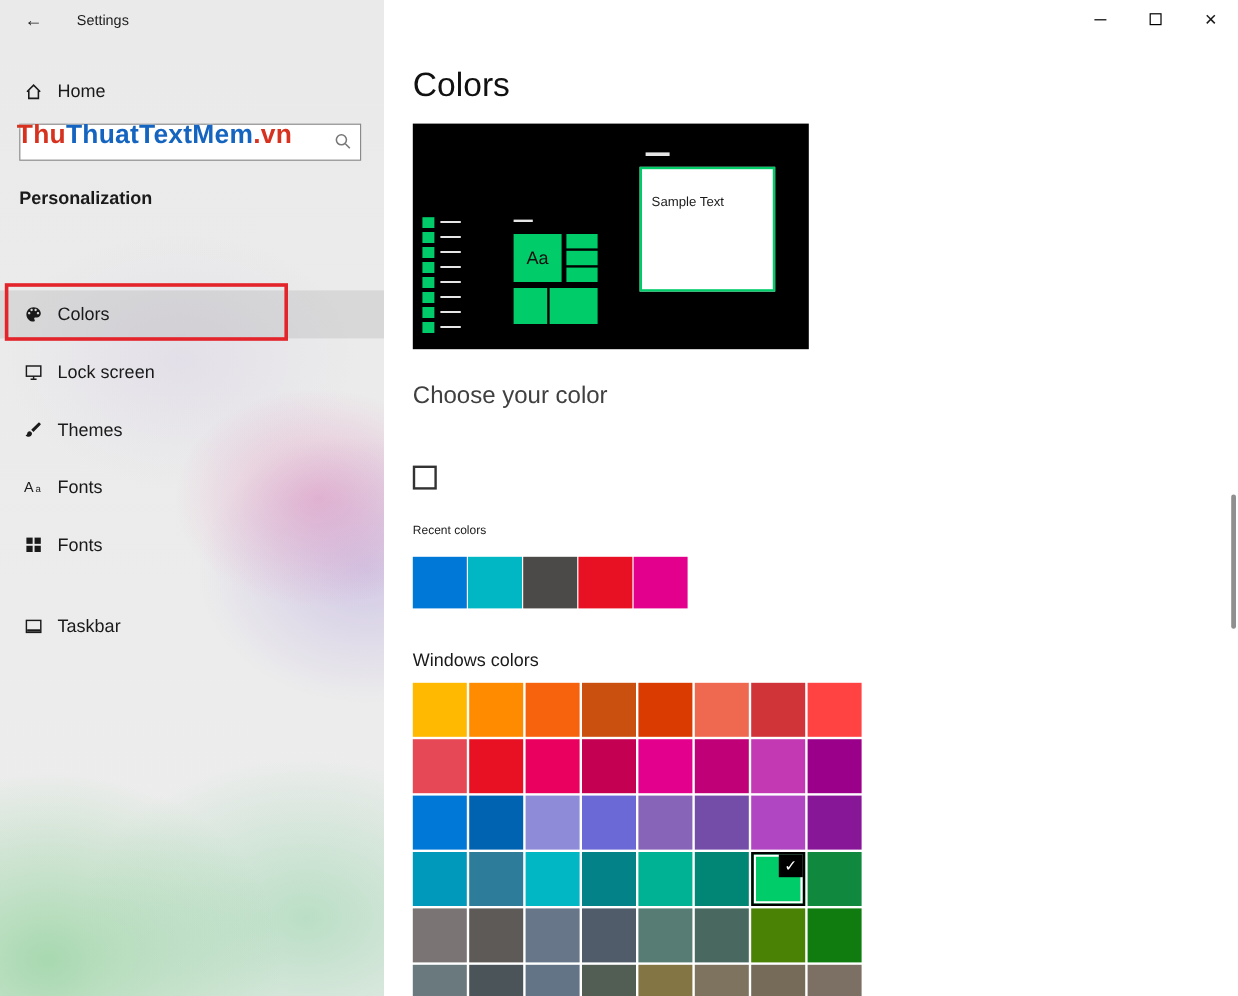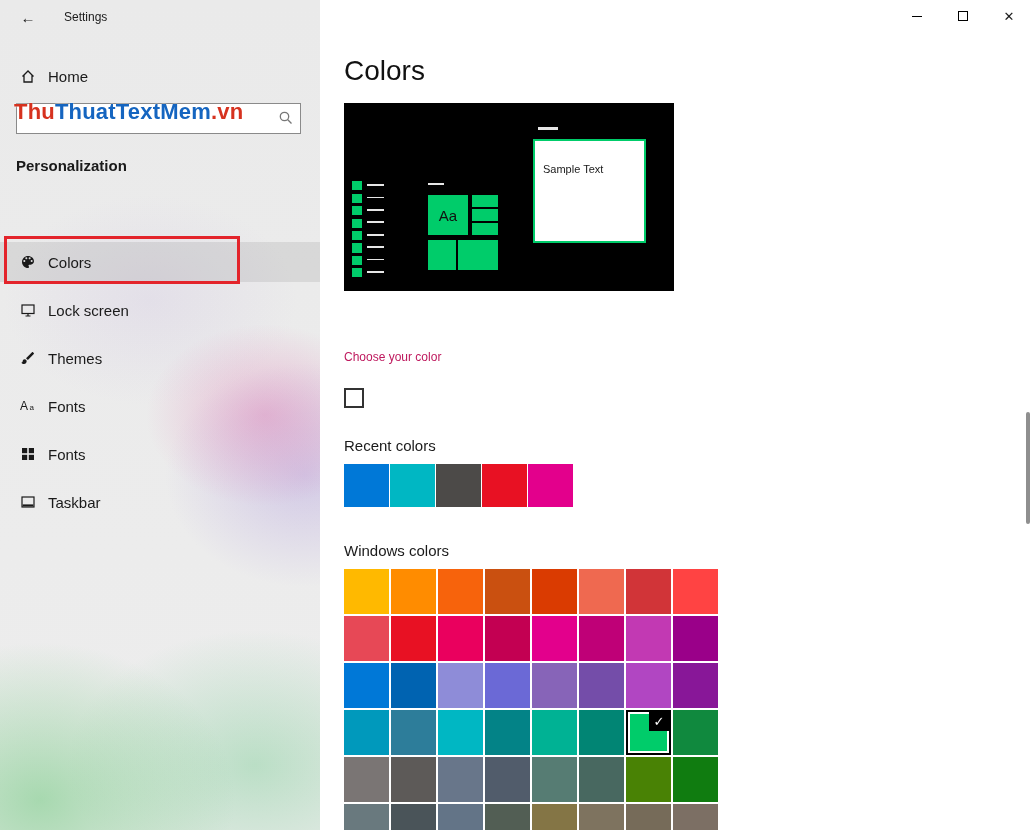--- a/index.html
+++ b/index.html
@@ -52,27 +52,27 @@
     background:repeating-linear-gradient(180deg, var(--accent,#00CC6A) 0 9px, transparent 9px 12.5px); }
   .rail-lines { position:absolute; left:23px; top:81px; width:17px; height:97px;
     background:repeating-linear-gradient(180deg, #e6e6e6 0 1.5px, transparent 1.5px 12.5px); }
   .tile { position:absolute; background:var(--accent,#00CC6A); }
   .tile-label-dash { position:absolute; left:84px; top:80px; width:16px; height:2px; background:#e6e6e6; }
   .tile-aa { left:84px; top:92px; width:40px; height:40px; display:flex; align-items:center; justify-content:center; font-size:15px; color:#101010; }
   .win-dash { position:absolute; left:194px; top:24px; width:20px; height:3px; background:#e6e6e6; }
   .sample-win { position:absolute; left:189px; top:36px; width:113px; height:104px; background:#fff; border:2px solid var(--accent,#00CC6A); }
   .sample-text { position:absolute; left:8px; top:22px; font-size:11px; color:#1a1a1a; }
 
-  .choose-heading { position:absolute; left:344px; top:350px; font-size:12px; color:#be185d; }
+  .choose-heading { position:absolute; left:344px; top:319px; font-size:20px; color:#404040; }
 
   .checkbox-row { position:absolute; left:344px; top:388px; display:flex; align-items:center; cursor:pointer; }
   .checkbox { width:20px; height:20px; border:2px solid #333; background:#fff; }
   .checkbox-label { margin-left:12px; font-size:15px; }
 
-  .recent-label { position:absolute; left:344px; top:437px; font-size:15px;text-align:center; }
+  .recent-label { position:absolute; left:344px; top:437px; font-size:10px;text-align:center; }
   .recent-row { position:absolute; left:344px; top:464px; display:flex; gap:1px; }
   .recent-row .swatch { width:45px; height:43px; }
 
   .windows-label { position:absolute; left:344px; top:542px; font-size:15px; }
   .color-grid { position:absolute; left:344px; top:569px; display:grid; grid-template-columns:repeat(8,45px); grid-auto-rows:45px; gap:2px; }
   .swatch { cursor:pointer; position:relative; }
   .swatch.selected { border:2px solid #000; box-shadow:inset 0 0 0 2px #fff; }
   .badge { position:absolute; top:0; right:0; width:20px; height:19px; background:#000; color:#fff; font-size:13px; display:flex; align-items:center; justify-content:center; }
 
   .scroll-thumb { position:absolute; right:2px; top:412px; width:4px; height:112px; background:#8f8f8f; border-radius:2px; cursor:pointer; }
@@ -155,21 +155,21 @@
         <svg width="16" height="16" viewBox="0 0 16 16" fill="#1a1a1a">
             <rect x="2" y="2" width="5.2" height="5.2"></rect>
             <rect x="8.8" y="2" width="5.2" height="5.2"></rect>
             <rect x="2" y="8.8" width="5.2" height="5.2"></rect>
             <rect x="8.8" y="8.8" width="5.2" height="5.2"></rect>
           </svg>
       </span>
       <span class="nav-label">Fonts</span>
     </div>
 
-    <div class="nav-item" style="top:482px">
+    <div class="nav-item" style="top:502px">
       <span class="nav-icon">
         <svg width="16" height="16" viewBox="0 0 16 16">
             <rect x="2" y="3" width="12" height="10" fill="none" stroke="#1a1a1a" stroke-width="1.2"></rect>
             <rect x="2.6" y="10.4" width="10.8" height="2" fill="#1a1a1a"></rect>
           </svg>
       </span>
       <span class="nav-label">Taskbar</span>
     </div>
 
     <div class="annotation-box"></div>

